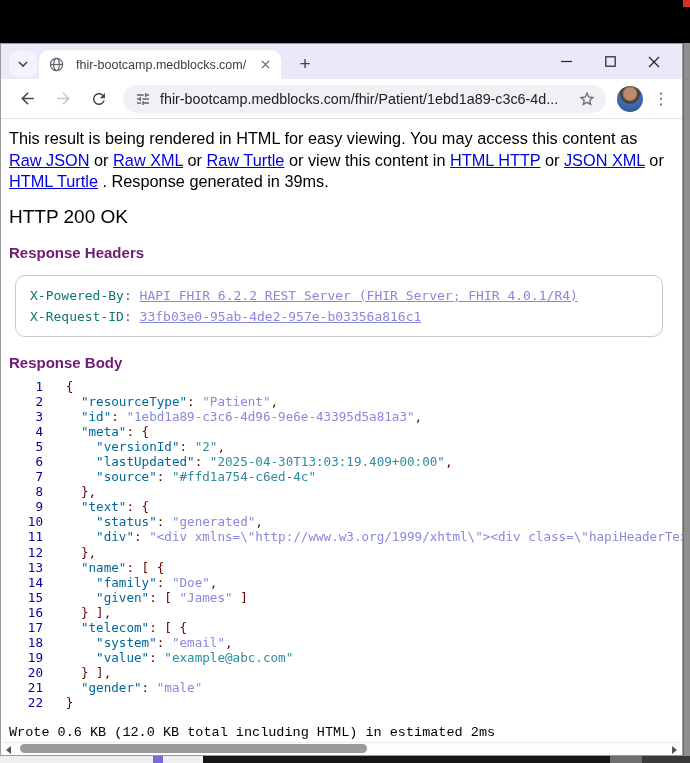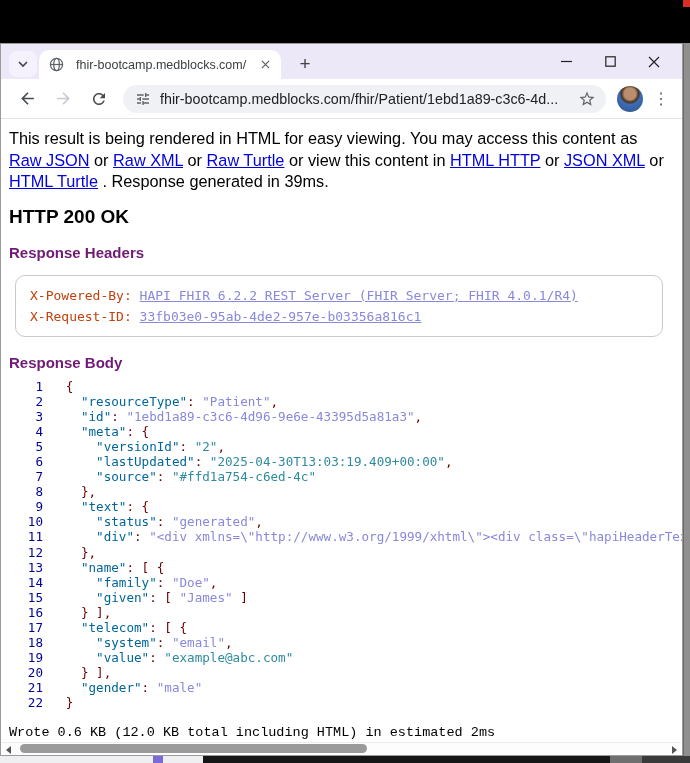--- a/index.html
+++ b/index.html
@@ -26,25 +26,25 @@
   .omnibox { flex:1; height:28px; background:#f0f1f4; border-radius:15px; display:flex; align-items:center; padding:0 10px 0 12px; margin:0 6px; cursor:text; }
   .omnibox-url { flex:1; font-size:14.3px; color:#202124; white-space:nowrap; overflow:hidden; margin-left:9px; }
   .avatar { width:26px; height:26px; border-radius:50%; margin:0 5px; cursor:pointer;
     background:radial-gradient(circle at 50% 30%, #b98d6e 26%, #463423 38%, #3f6db4 48%, #2d4f86 100%); }
   .kebab { width:26px; height:30px; display:flex; align-items:center; justify-content:center; font-size:16px; color:#5f6368; cursor:pointer; }
 
   
   .content { position:relative; height:624px; overflow:hidden; padding:0 18px 0 8px; background:#fff; }
   .intro { margin-top:9px; font-size:16.3px; line-height:21.5px; color:#000; }
   .intro a { color:#0000e0; text-decoration:underline; cursor:pointer; }
-  .status-heading { margin-top:14px; font-size:19px; line-height:20px; font-weight:700; color:#000; }
+  .status-heading { margin-top:14px; font-size:19px; line-height:20px; font-weight:400; color:#000; }
   .section-heading { margin-top:17px; font-size:15px; line-height:18px; font-weight:700; color:#701a75; }
   .headers-box { margin:13px 0 0 6px; width:648px; border:1px solid #c9c9c9; border-radius:10px; padding:9px 14px;
     font-family:"DejaVu Sans Mono", monospace; font-size:13px; line-height:21px; background:#fff; }
-  .hname { color:#c2410c; }
+  .hname { color:#0f766e; }
   .hval  { color:#8888dd;text-decoration:underline; }
   .code { margin-top:7px; font-family:"DejaVu Sans Mono", monospace; font-size:12.6px; line-height:15.1px; white-space:pre; }
   .code-row { white-space:pre; }
   .lnum { display:inline-block; width:34px; text-align:right; color:#000099; text-decoration:none; cursor:pointer; }
   .lcode { white-space:pre; }
   .tok-p { color:#000; }
   .tok-k { color:#006699; }
   .tok-c { color:#660000; }
   .tok-v { color:#8888dd; }
   .tok-g { color:#2e8b9e; }

